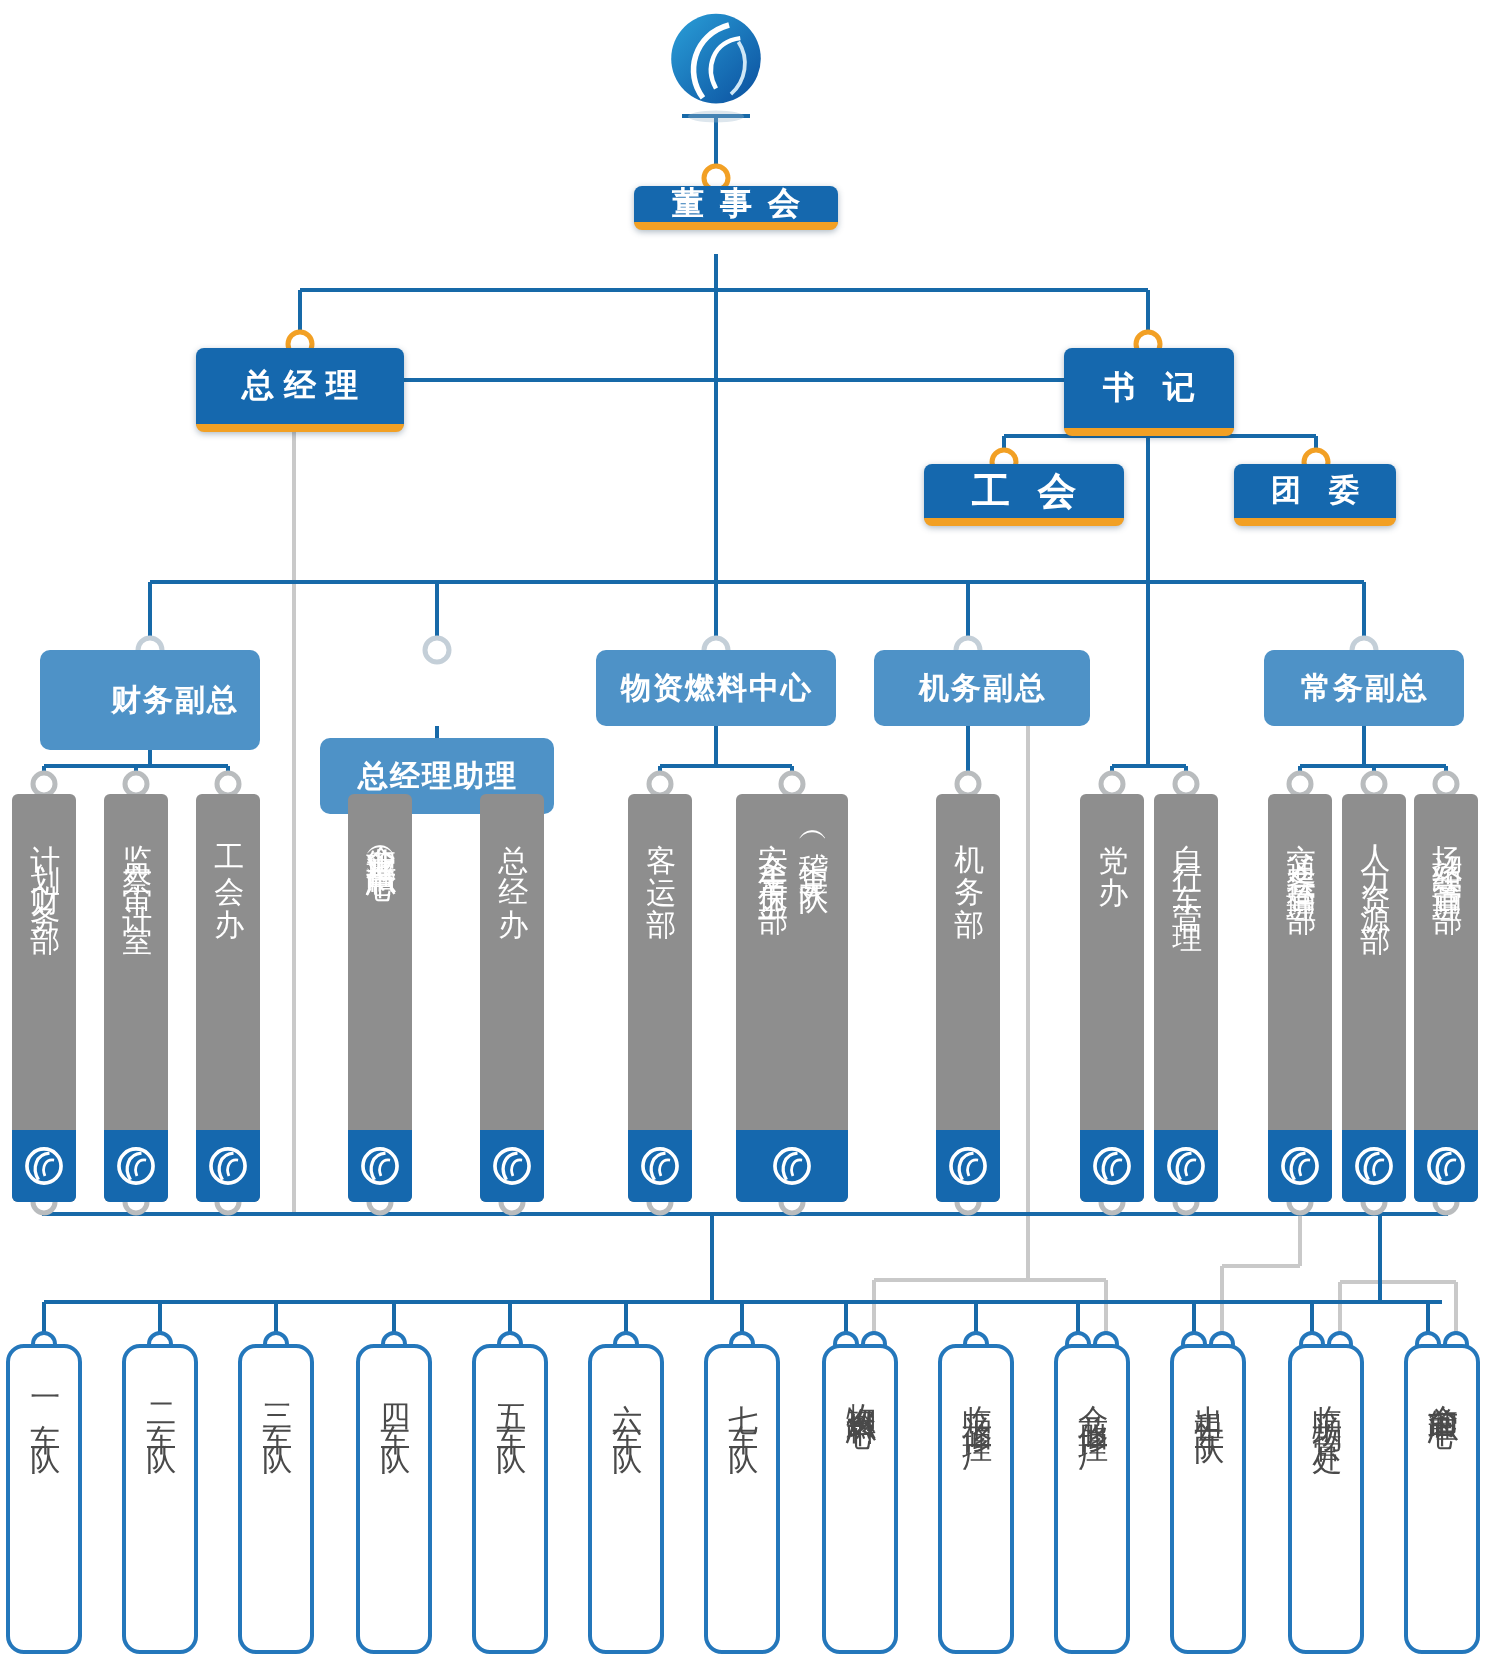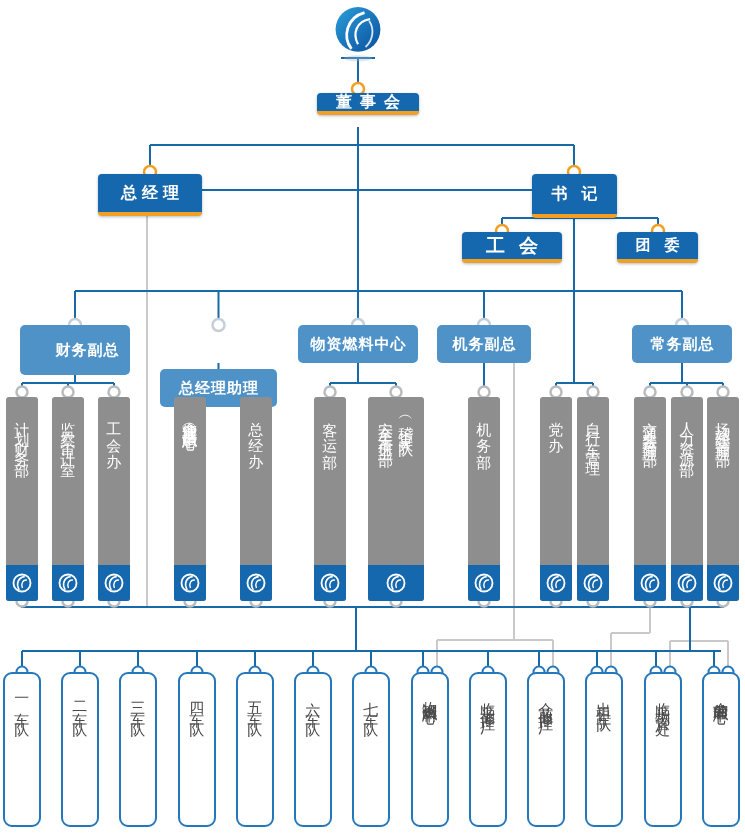--- a/index.html
+++ b/index.html
@@ -206,21 +206,21 @@
 
 <div class="box box-vp" style="left: 20px; top: 325px; width: 110px; height: 50px; padding-left: 24px;">
       <span class="ls1">财务副总</span>
     </div>
     <div class="box box-vp" style="left: 160px; top: 325px; width: 117px; height: 38px; margin-top: 44px;">
       <span class="ls1">总经理助理</span>
     </div>
     <div class="box box-vp" style="left: 298px; top: 325px; width: 120px; height: 38px;">
       <span class="ls1">物资燃料中心</span>
     </div>
-    <div class="box box-vp" style="left: 437px; top: 325px; width: 94px; height: 38px; text-align: center;">
+    <div class="box box-vp" style="left: 437px; top: 325px; width: 108px; height: 38px; text-align: center;">
       <span class="ls1">机务副总</span>
     </div>
     <div class="box box-vp" style="left: 632px; top: 325px; width: 100px; height: 38px; align-items: center;">
       <span class="ls1">常务副总</span>
     </div>
     <div class="dept" style="left: 6px; top: 397px; width: 32px; height: 204px;">
       <div class="dept-label">
         <span class="vtext sp10">计划财务部</span>
 
       </div>

